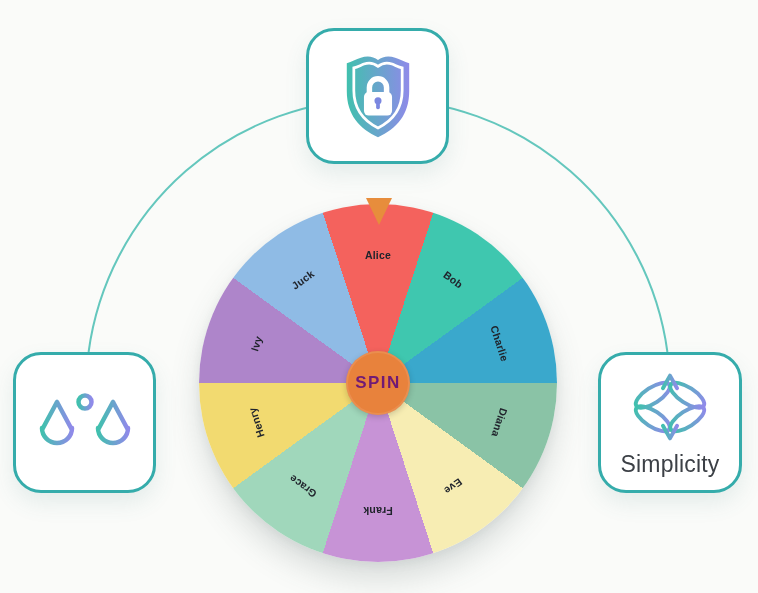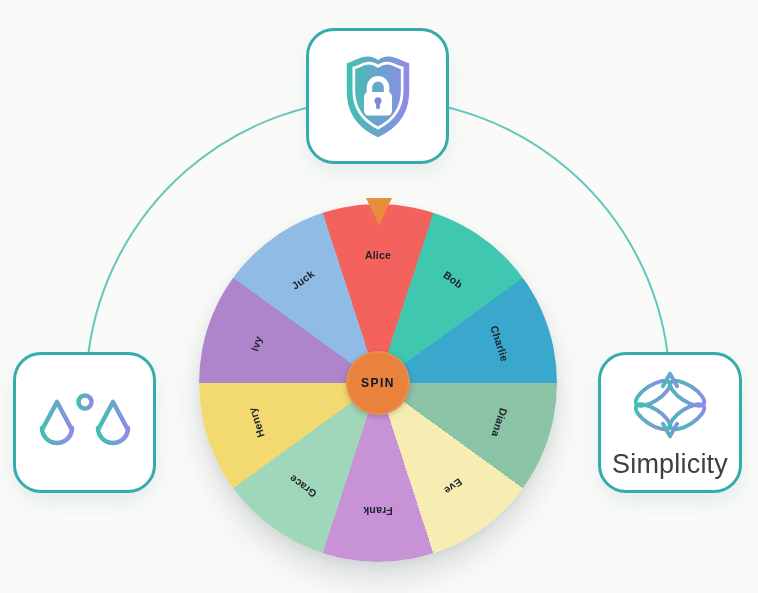--- a/index.html
+++ b/index.html
@@ -14,21 +14,21 @@
   .card {
     position:absolute; background:#ffffff;
     border:3px solid #35acab; border-radius:28px;
     display:flex; flex-direction:column; align-items:center; justify-content:center;
     box-shadow:0 10px 22px rgba(70,130,130,.12);
   }
   .card-top   { left:306px; top:28px;  width:143px; height:136px; }
   .card-left  { left:13px;  top:352px; width:143px; height:141px; }
   .card-right { left:598px; top:352px; width:144px; height:141px; }
   .card-label {
-    margin-top:4px; font-size:27px; font-weight:500; color:#3c4046; letter-spacing:.2px;
+    margin-top:4px; font-size:23px; font-weight:500; color:#3c4046; letter-spacing:.2px;
   }
 
   
   .wheel {
     position:absolute; left:199px; top:204px; width:358px; height:358px;
     border-radius:50%;
     box-shadow:0 18px 30px rgba(70,90,90,.18), 0 4px 10px rgba(70,90,90,.08);
   }
   .seg-label {
     position:absolute; left:50%; top:50%;
@@ -41,22 +41,22 @@
   .seg-4 { transform:translate(-50%,-50%) rotate(144deg) translateY(-128px); }
   .seg-5 { transform:translate(-50%,-50%) rotate(180deg) translateY(-128px); }
   .seg-6 { transform:translate(-50%,-50%) rotate(216deg) translateY(-128px); }
   .seg-7 { transform:translate(-50%,-50%) rotate(252deg) translateY(-128px); }
   .seg-8 { transform:translate(-50%,-50%) rotate(288deg) translateY(-128px); }
   .seg-9 { transform:translate(-50%,-50%) rotate(324deg) translateY(-128px); }
 
   .spin-btn {
     position:absolute; left:50%; top:50%; transform:translate(-50%,-50%);
     width:64px; height:64px; border-radius:50%; border:none; cursor:pointer;
-    color:#0f172a; font-family:"Liberation Sans", sans-serif;
-    font-size:12px; font-weight:700; letter-spacing:1.5px;
+    color:#701a75; font-family:"Liberation Sans", sans-serif;
+    font-size:17px; font-weight:700; letter-spacing:1.5px;
     box-shadow:0 2px 6px rgba(0,0,0,.18), inset 0 0 0 2px rgba(255,255,255,.10);
   }
   .pointer-svg { position:absolute; left:365px; top:197px; width:28px; height:29px; }
 </style>
 </head>
 <body>
 
 <div class="stage" style="background: rgb(250, 251, 249);">
 
   <svg class="arc-svg" viewBox="0 0 758 593">

